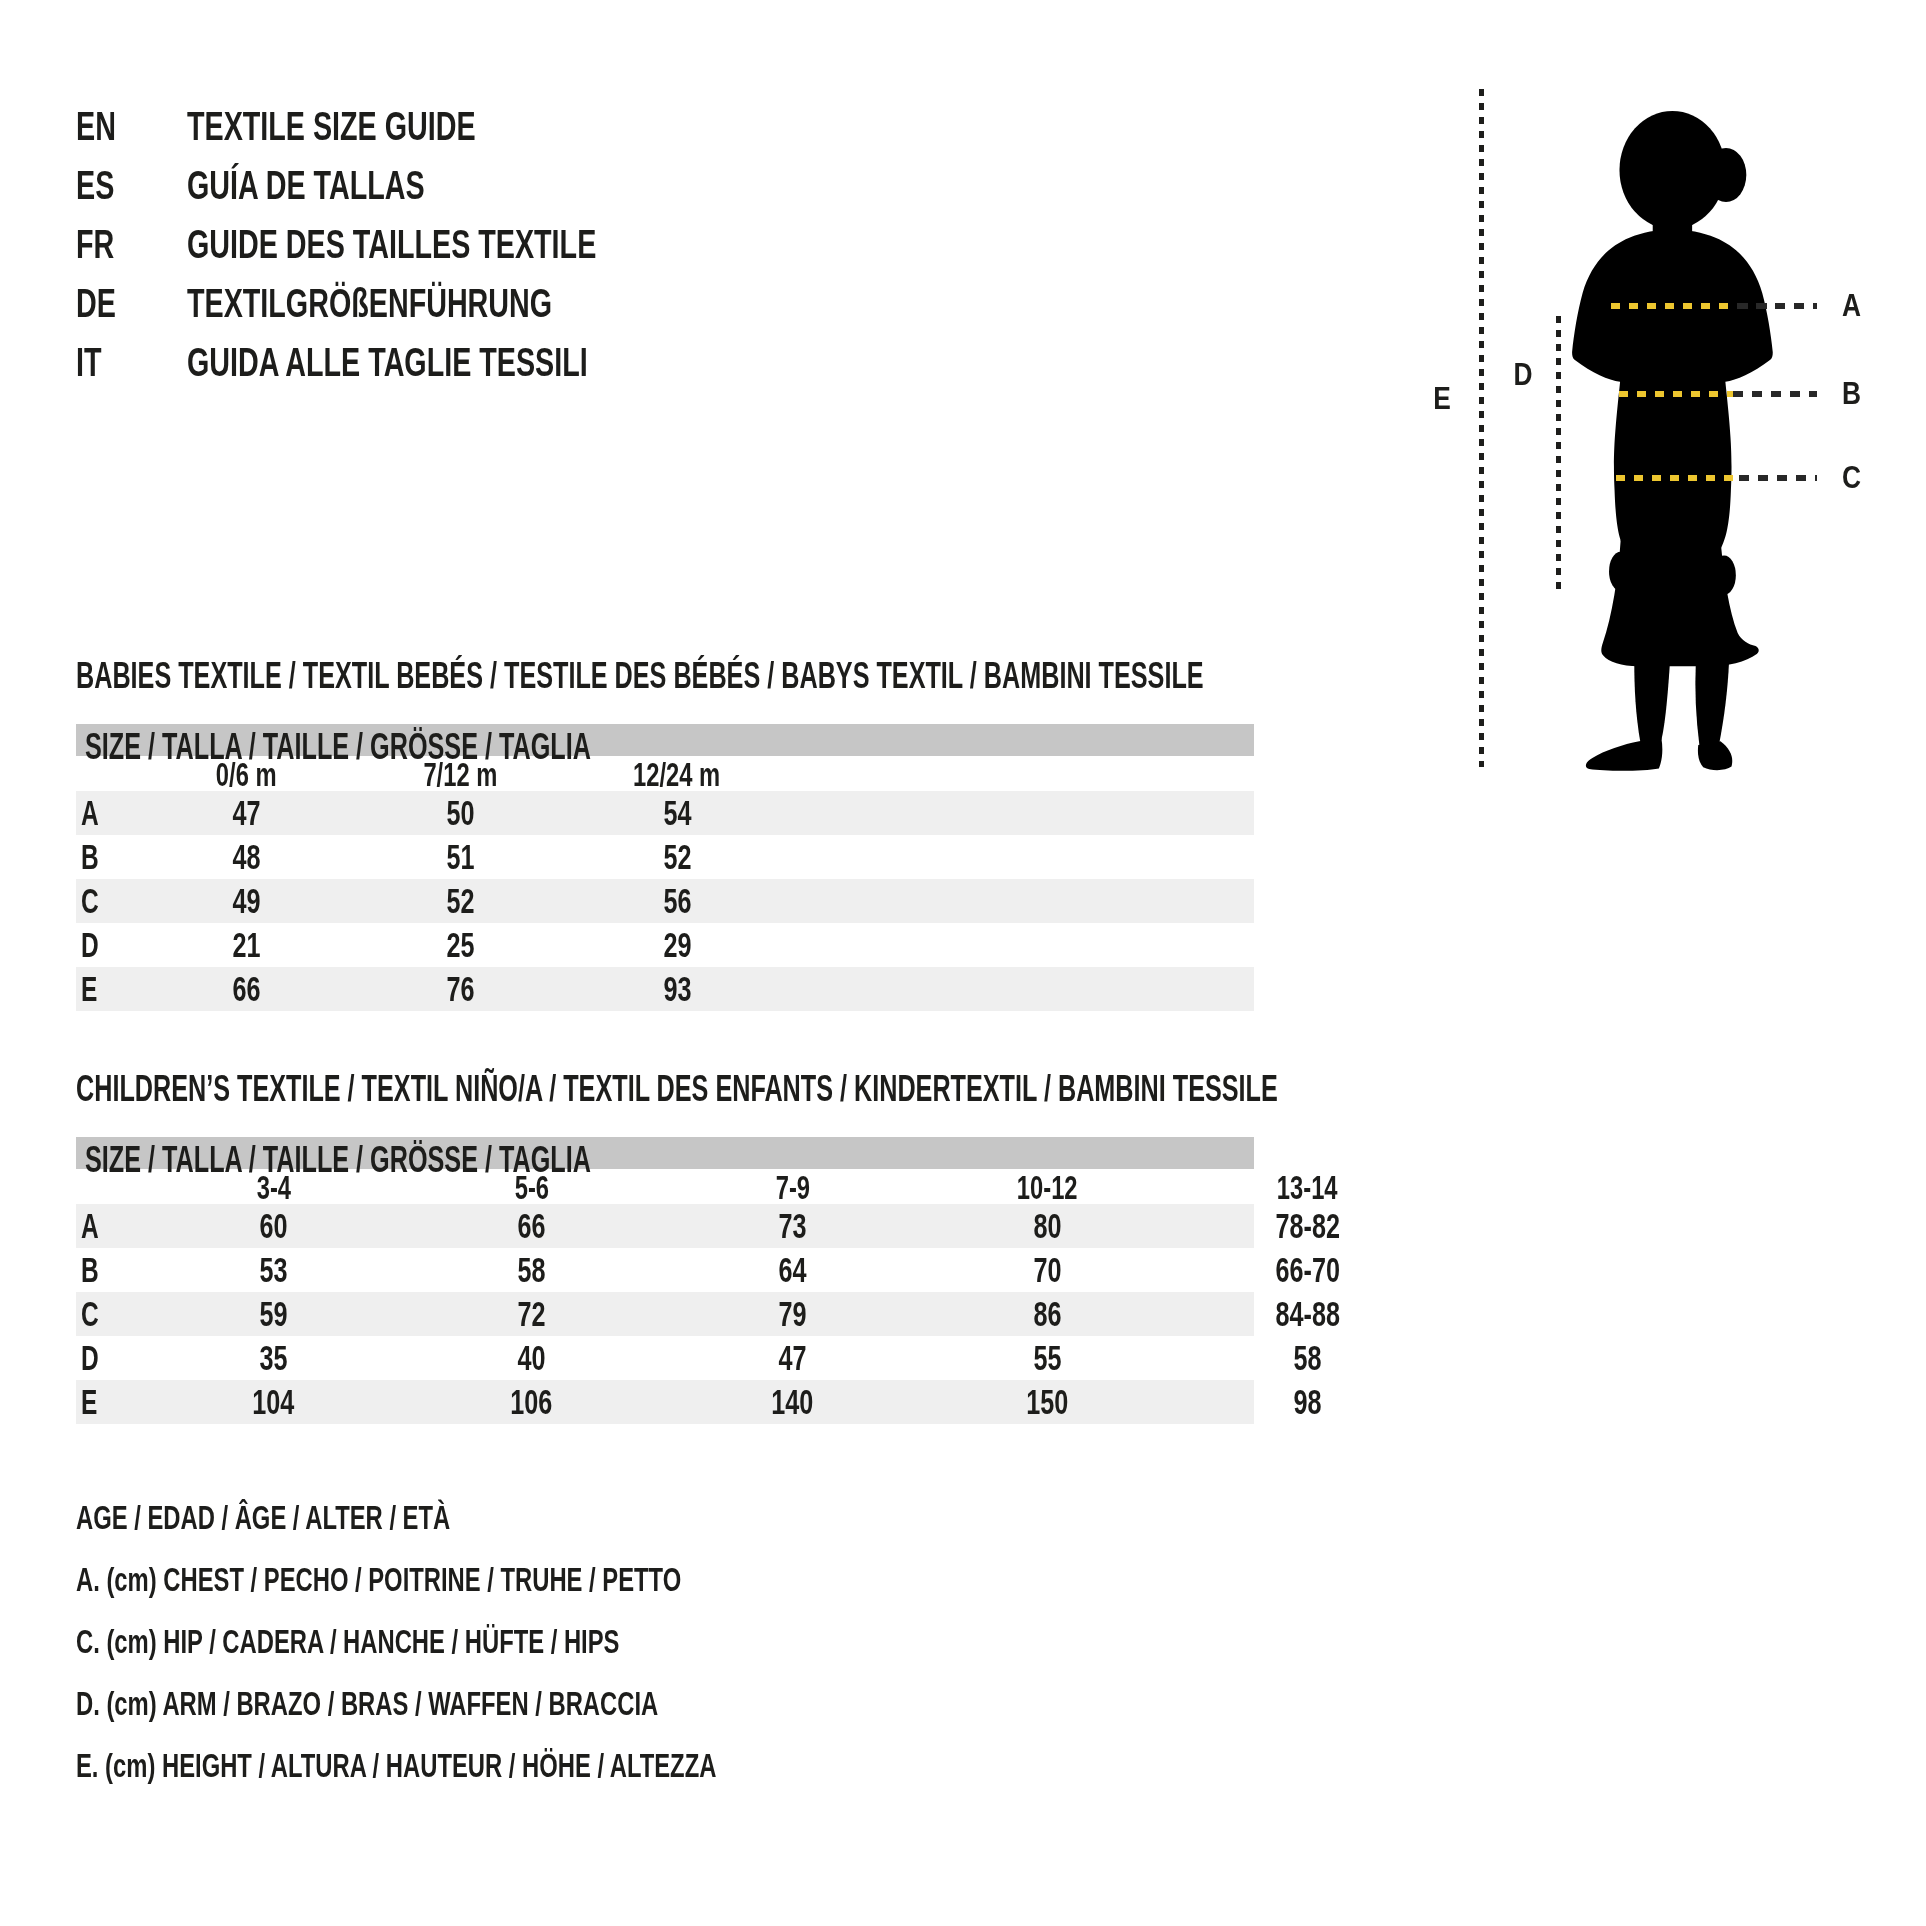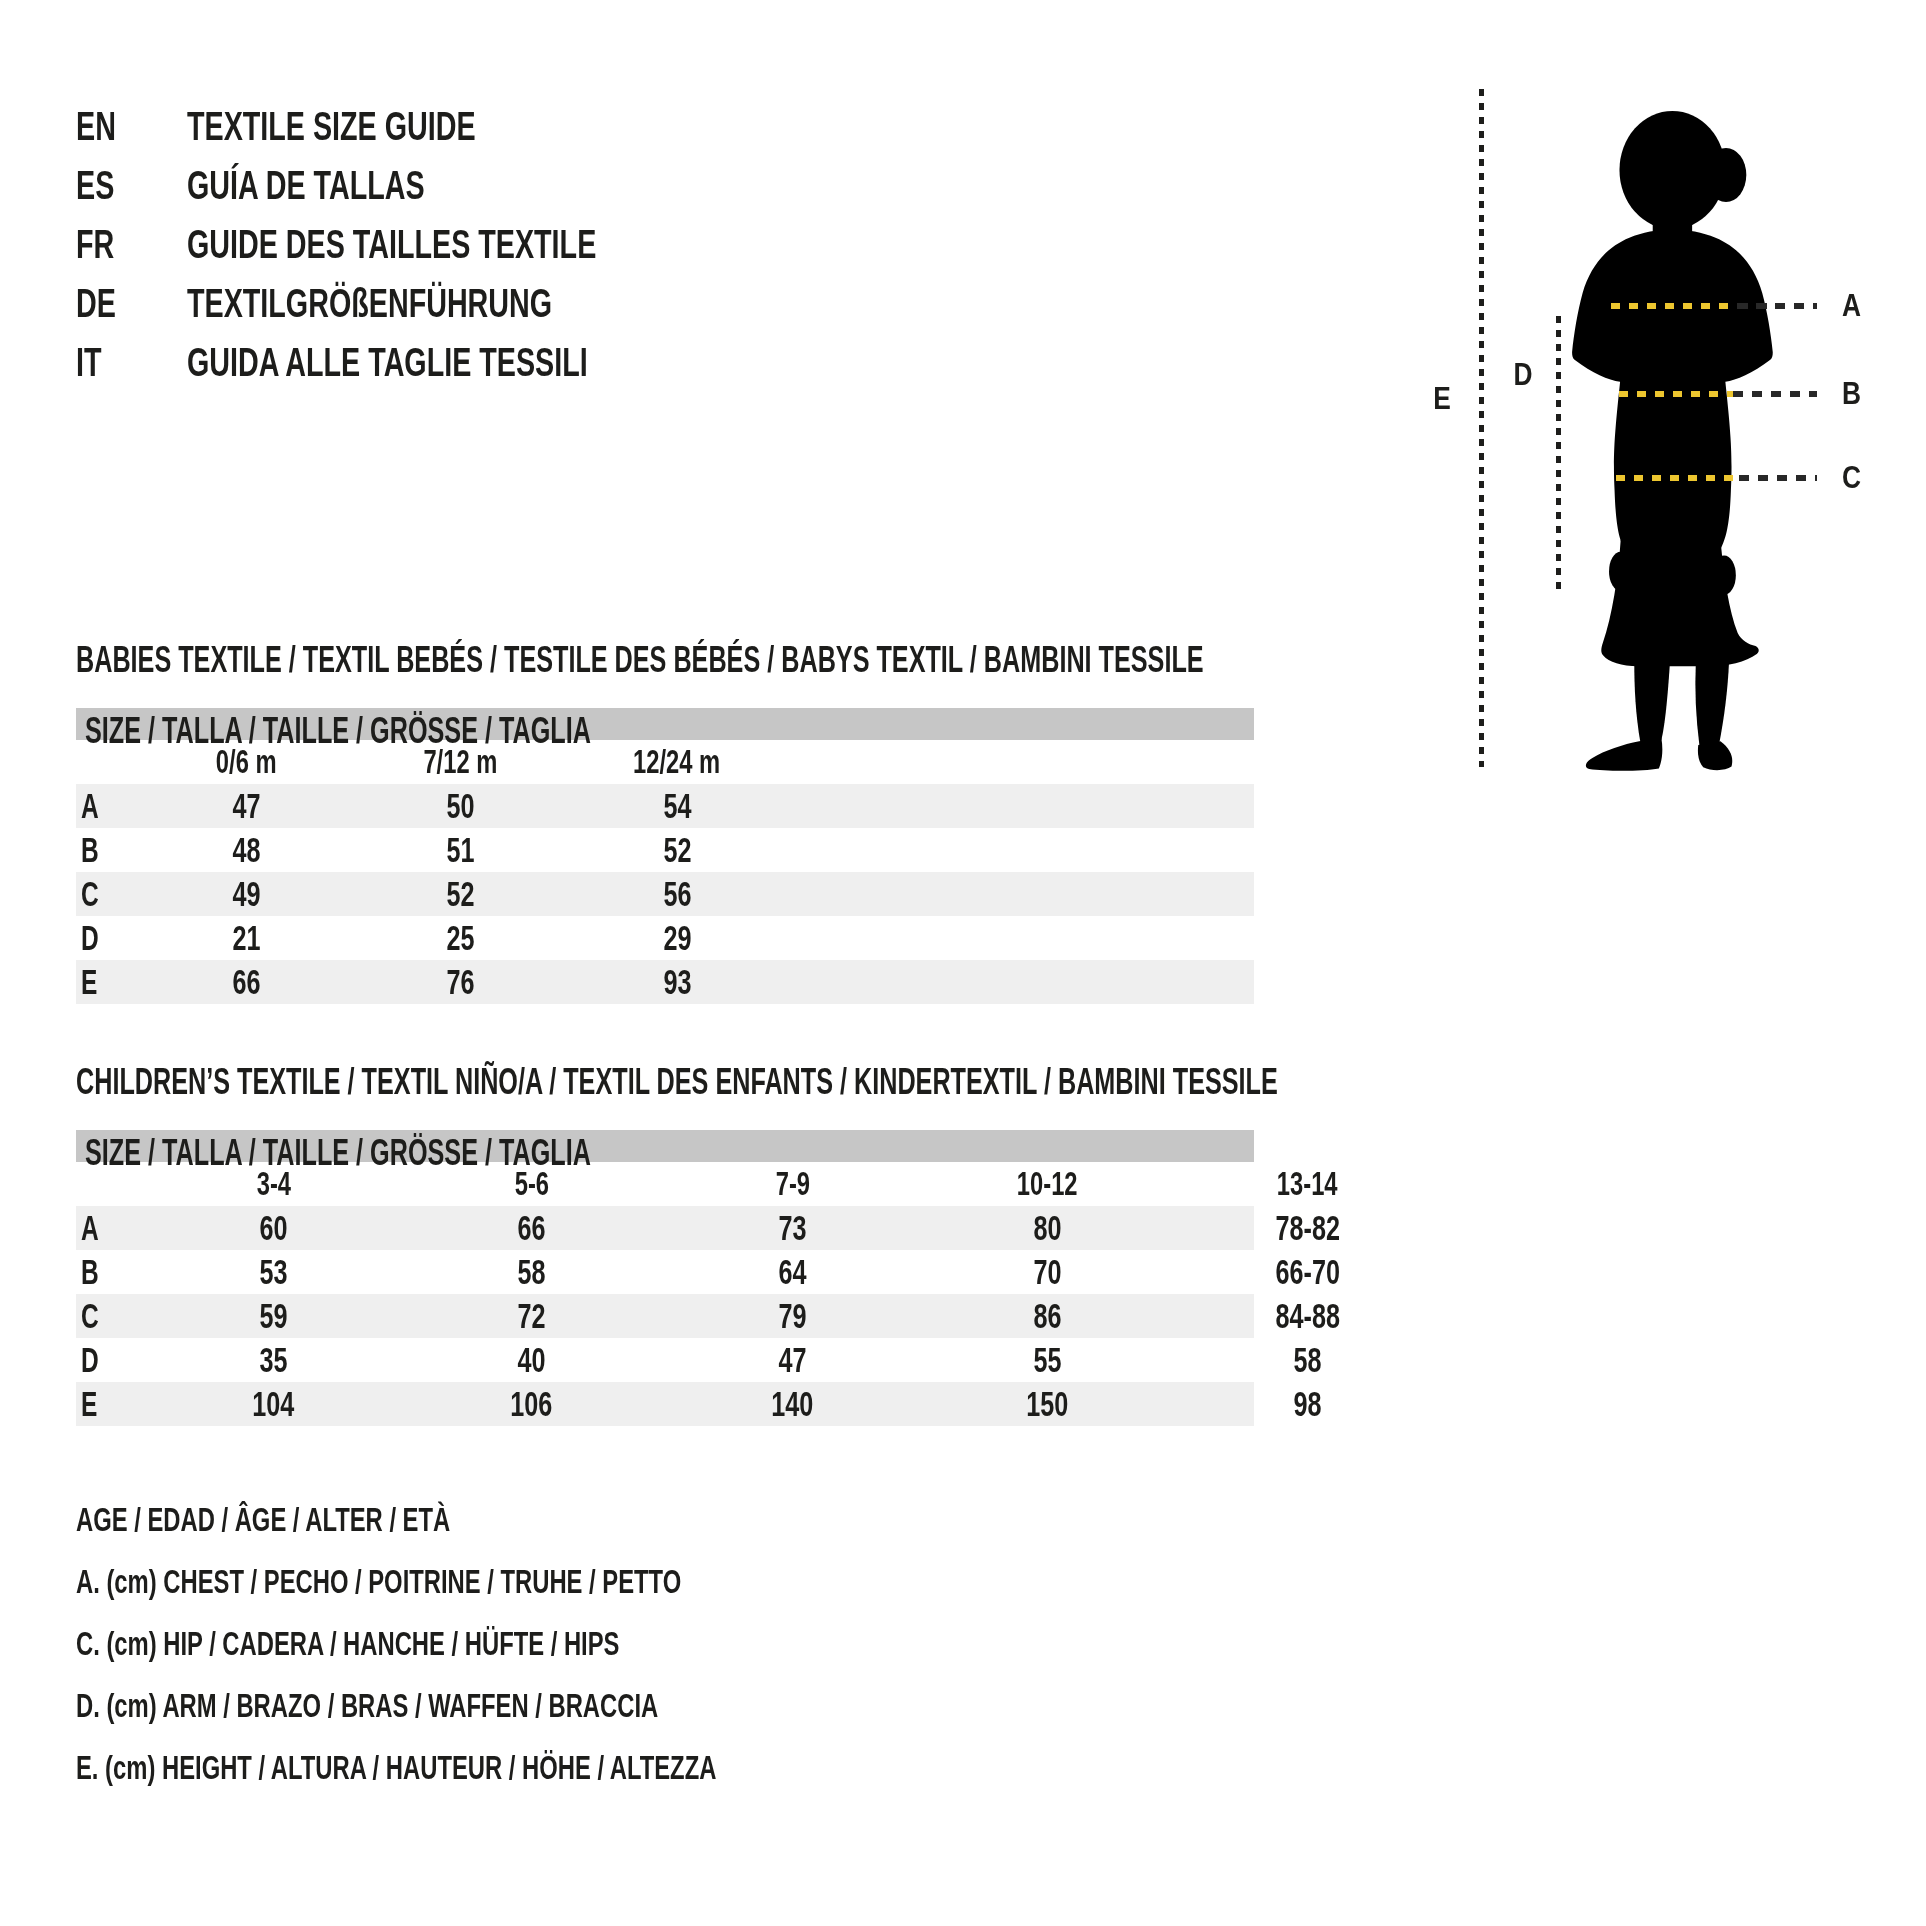--- a/index.html
+++ b/index.html
@@ -37,23 +37,23 @@
   .ydash{height:6.2px;background:repeating-linear-gradient(to right,var(--yellow) 0 9.2px,transparent 9.2px 18px);}
   .kdash{height:5.5px;background:repeating-linear-gradient(to right,var(--dash) 0 10.5px,transparent 10.5px 19px);}
   #line-a{left:194px;top:229px;}
   #line-b{left:202px;top:317px;}
   #line-c{left:199px;top:401px;}
   .mlabel{position:absolute;left:425px;font-size:31px;transform:translateY(-50%) scaleX(0.85);transform-origin:0 50%;}
   #label-a{top:232px;} #label-b{top:320px;} #label-c{top:404px;}
 
   
   #content{position:absolute;left:76px;top:641px;width:1178px;}
-  .section-heading{font-size:36px;height:37px;line-height:37px;margin:0 0 30px 0;}
+  .section-heading{font-size:36px;height:37px;line-height:37px;margin:16px 0 30px 0;}
   .size-bar{height:32px;background:var(--bar);font-size:36px;line-height:46px;padding-left:8.6px;box-sizing:border-box;}
-  .thead{display:grid;height:44px;align-items:center;font-size:33px;}
+  .thead{display:grid;height:35px;align-items:center;font-size:33px;}
   .trow{display:grid;height:44px;align-items:center;font-size:35px;}
   .babies-grid{grid-template-columns:74px 193px 235px 198px auto;}
   .children-grid{grid-template-columns:74px 175px 269px 181px 256px 193px auto;gap:36px;}
   .stripe{background:var(--stripe);}
   .cell{text-align:center;}
   .rlabel{padding-left:5px;}
   #children-block{margin-top:59px;}
 
   
   #legend{margin-top:62px;font-size:34px;}

